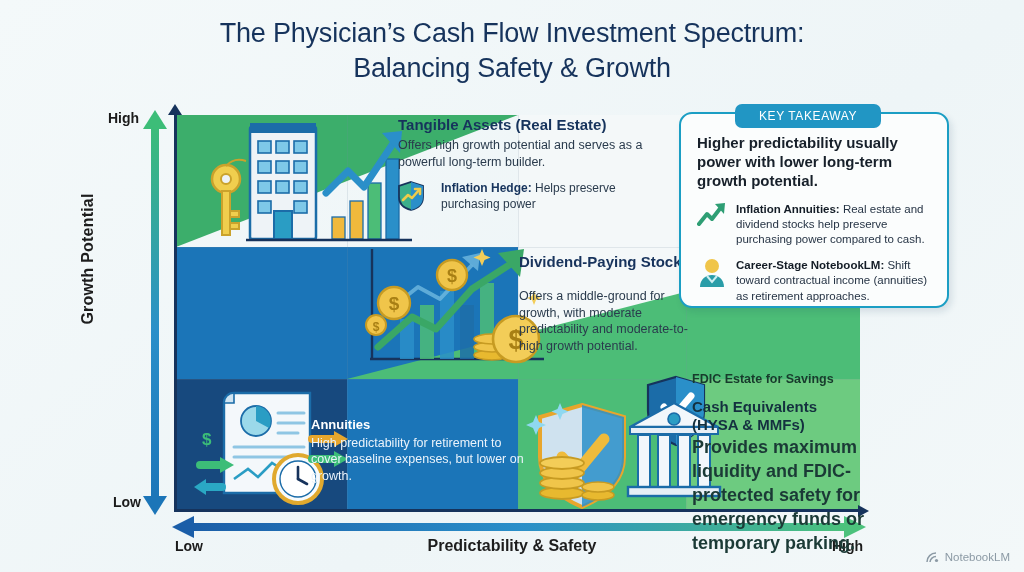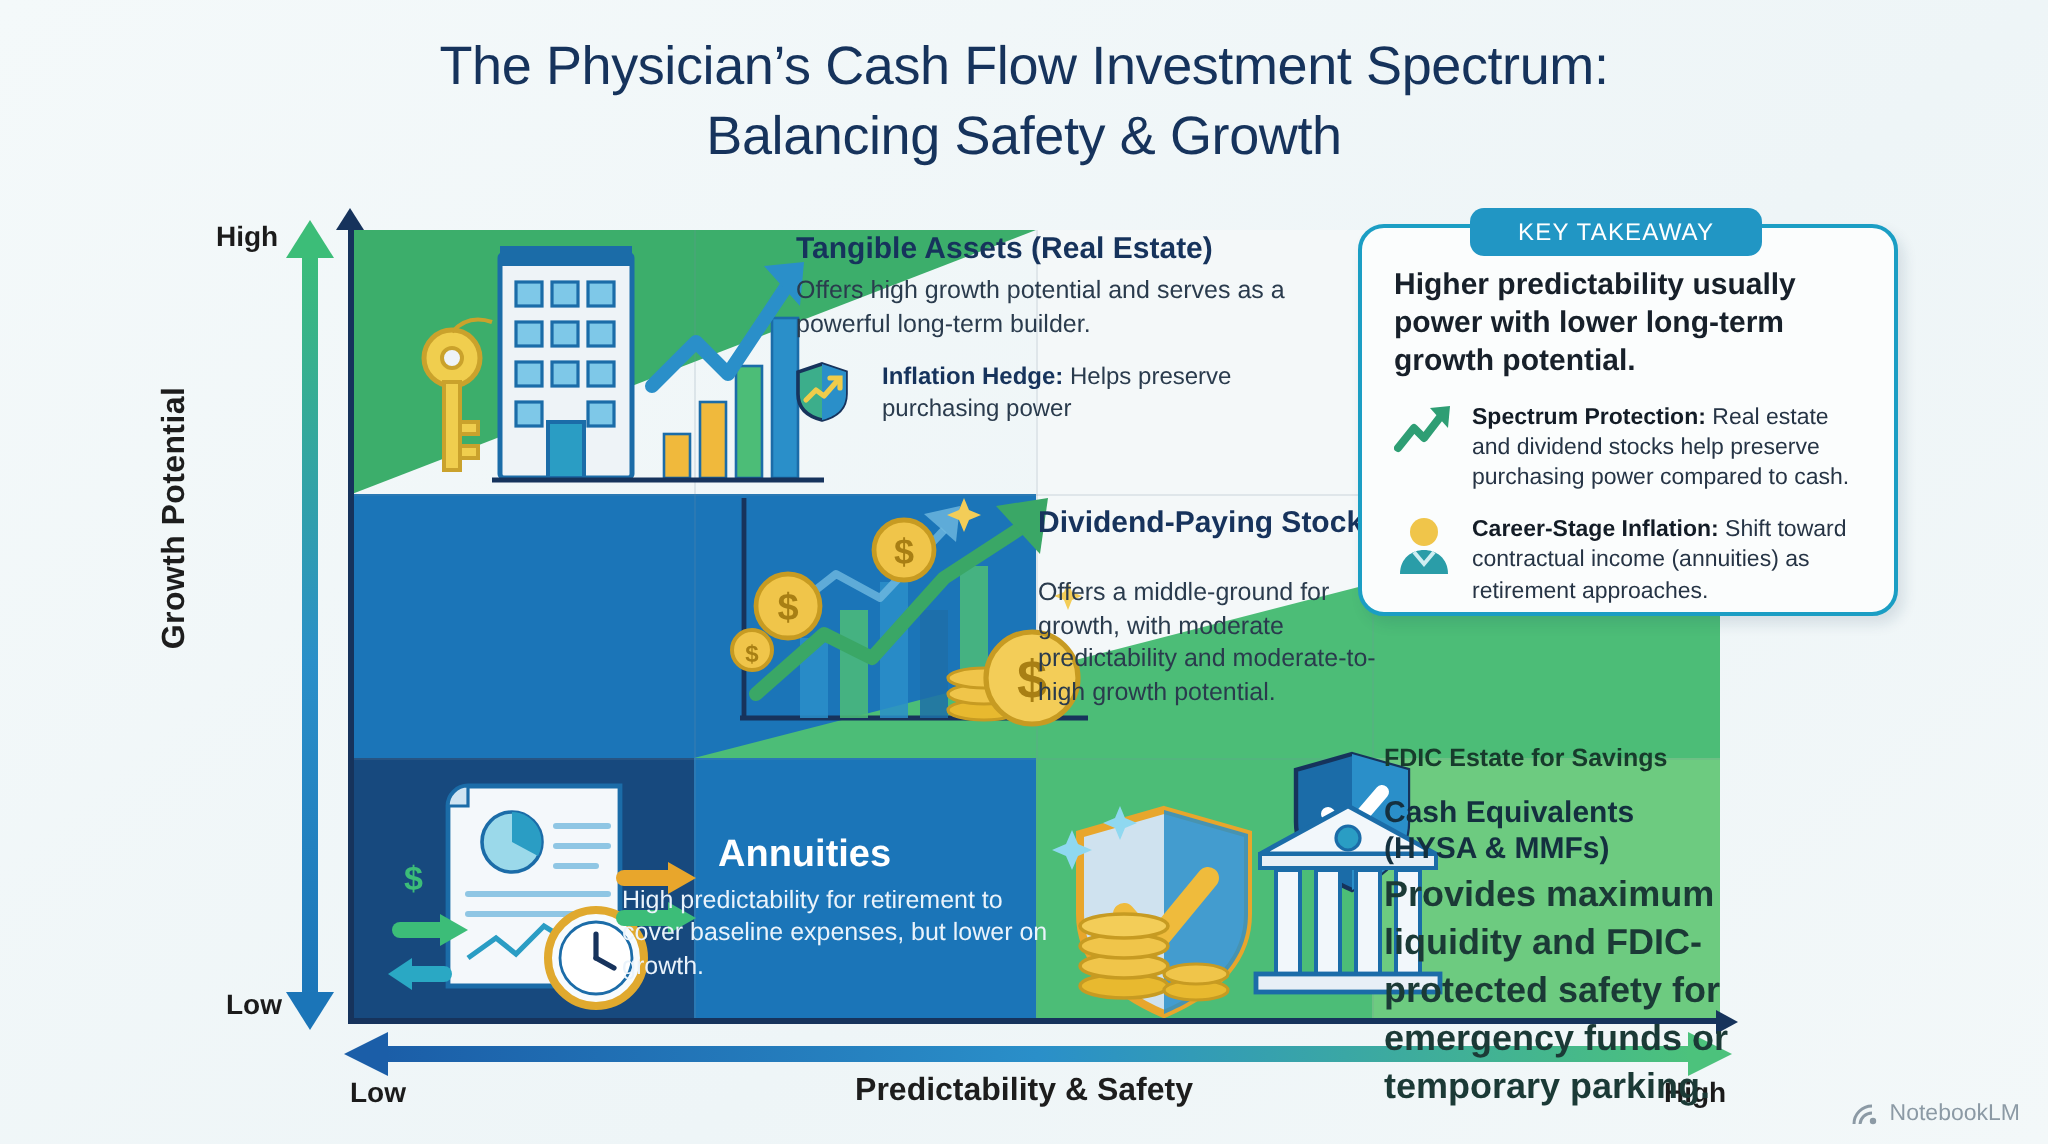--- a/index.html
+++ b/index.html
@@ -109,21 +109,21 @@
   .sub-row .sub-text { font-size:12px; color:#2a3b4d; line-height:1.32; }
   .sub-row .sub-text b { color:#16335c; }
 
   
   #blk-dividend { left:519px; top:253px; width:175px; }
   #blk-dividend .b-head { font-size:15px; }
   #blk-dividend .b-body { font-size:12.5px; margin-top:17px; }
 
   
   #blk-annuities { left:311px; top:417px; width:215px; }
-  #blk-annuities .b-head { font-size:19px; color:#ffffff;padding-left:48px; }
+  #blk-annuities .b-head { font-size:13px; color:#ffffff; }
   #blk-annuities .b-body { font-size:12.5px; color:#eaf3fb; margin-top:2px; }
 
   
   #blk-cash { left:692px; top:372px; width:175px; }
   #fdic-line { font-size:12.5px; font-weight:600; color:#173b2c; }
   #blk-cash .b-head { font-size:15px; color:#14303f; margin-top:12px; }
   #blk-cash .b-body { font-size:18px; color:#1b3a36; margin-top:2px;font-weight:bold; }
 
   
   #key-card {
@@ -401,32 +401,32 @@
 
   <div id="key-card">
     <div id="key-headline">Higher predictability usually power with lower long-term growth potential.</div>
 
     <div class="key-item">
       <svg class="ico" width="30" height="26" viewBox="0 0 30 26">
         <path d="M2 22 L10 12 L15 17 L25 4" fill="none" stroke="#2e9e74" stroke-width="4" stroke-linecap="round" stroke-linejoin="round"></path>
         <path d="M18 2 L28 1 L27 12 Z" fill="#2e9e74"></path>
       </svg>
       <div class="ki-text">
-        <b>Spectrum Protection:</b><span> Real estate and dividend stocks help preserve purchasing power compared to cash.</span>
+        <b>Inflation Annuities:</b><span> Real estate and dividend stocks help preserve purchasing power compared to cash.</span>
       </div>
     </div>
 
     <div class="key-item">
       <svg class="ico" width="30" height="30" viewBox="0 0 30 30">
         <circle cx="15" cy="8" r="7" fill="#f0c54a"></circle>
         <path d="M3 29 c0 -8 6 -12 12 -12 c6 0 12 4 12 12 Z" fill="#2a9da8"></path>
         <path d="M10 18 l5 6 5 -6" fill="none" stroke="#cfeef2" stroke-width="2"></path>
       </svg>
       <div class="ki-text">
-        <b>Career-Stage Inflation:</b><span> Shift toward contractual income (annuities) as retirement approaches.</span>
+        <b>Career-Stage NotebookLM:</b><span> Shift toward contractual income (annuities) as retirement approaches.</span>
       </div>
     </div>
   </div>
   <div id="key-badge">KEY TAKEAWAY</div>
 
   <div id="watermark">
     <svg width="14" height="14" viewBox="0 0 14 14">
       <path d="M1 12 A9 9 0 0 1 10 3" fill="none" stroke="#8c9aa5" stroke-width="1.5"></path>
       <path d="M4 12 A6 6 0 0 1 10 6.5" fill="none" stroke="#8c9aa5" stroke-width="1.5"></path>
       <circle cx="10.5" cy="10.5" r="1.6" fill="#8c9aa5"></circle>

